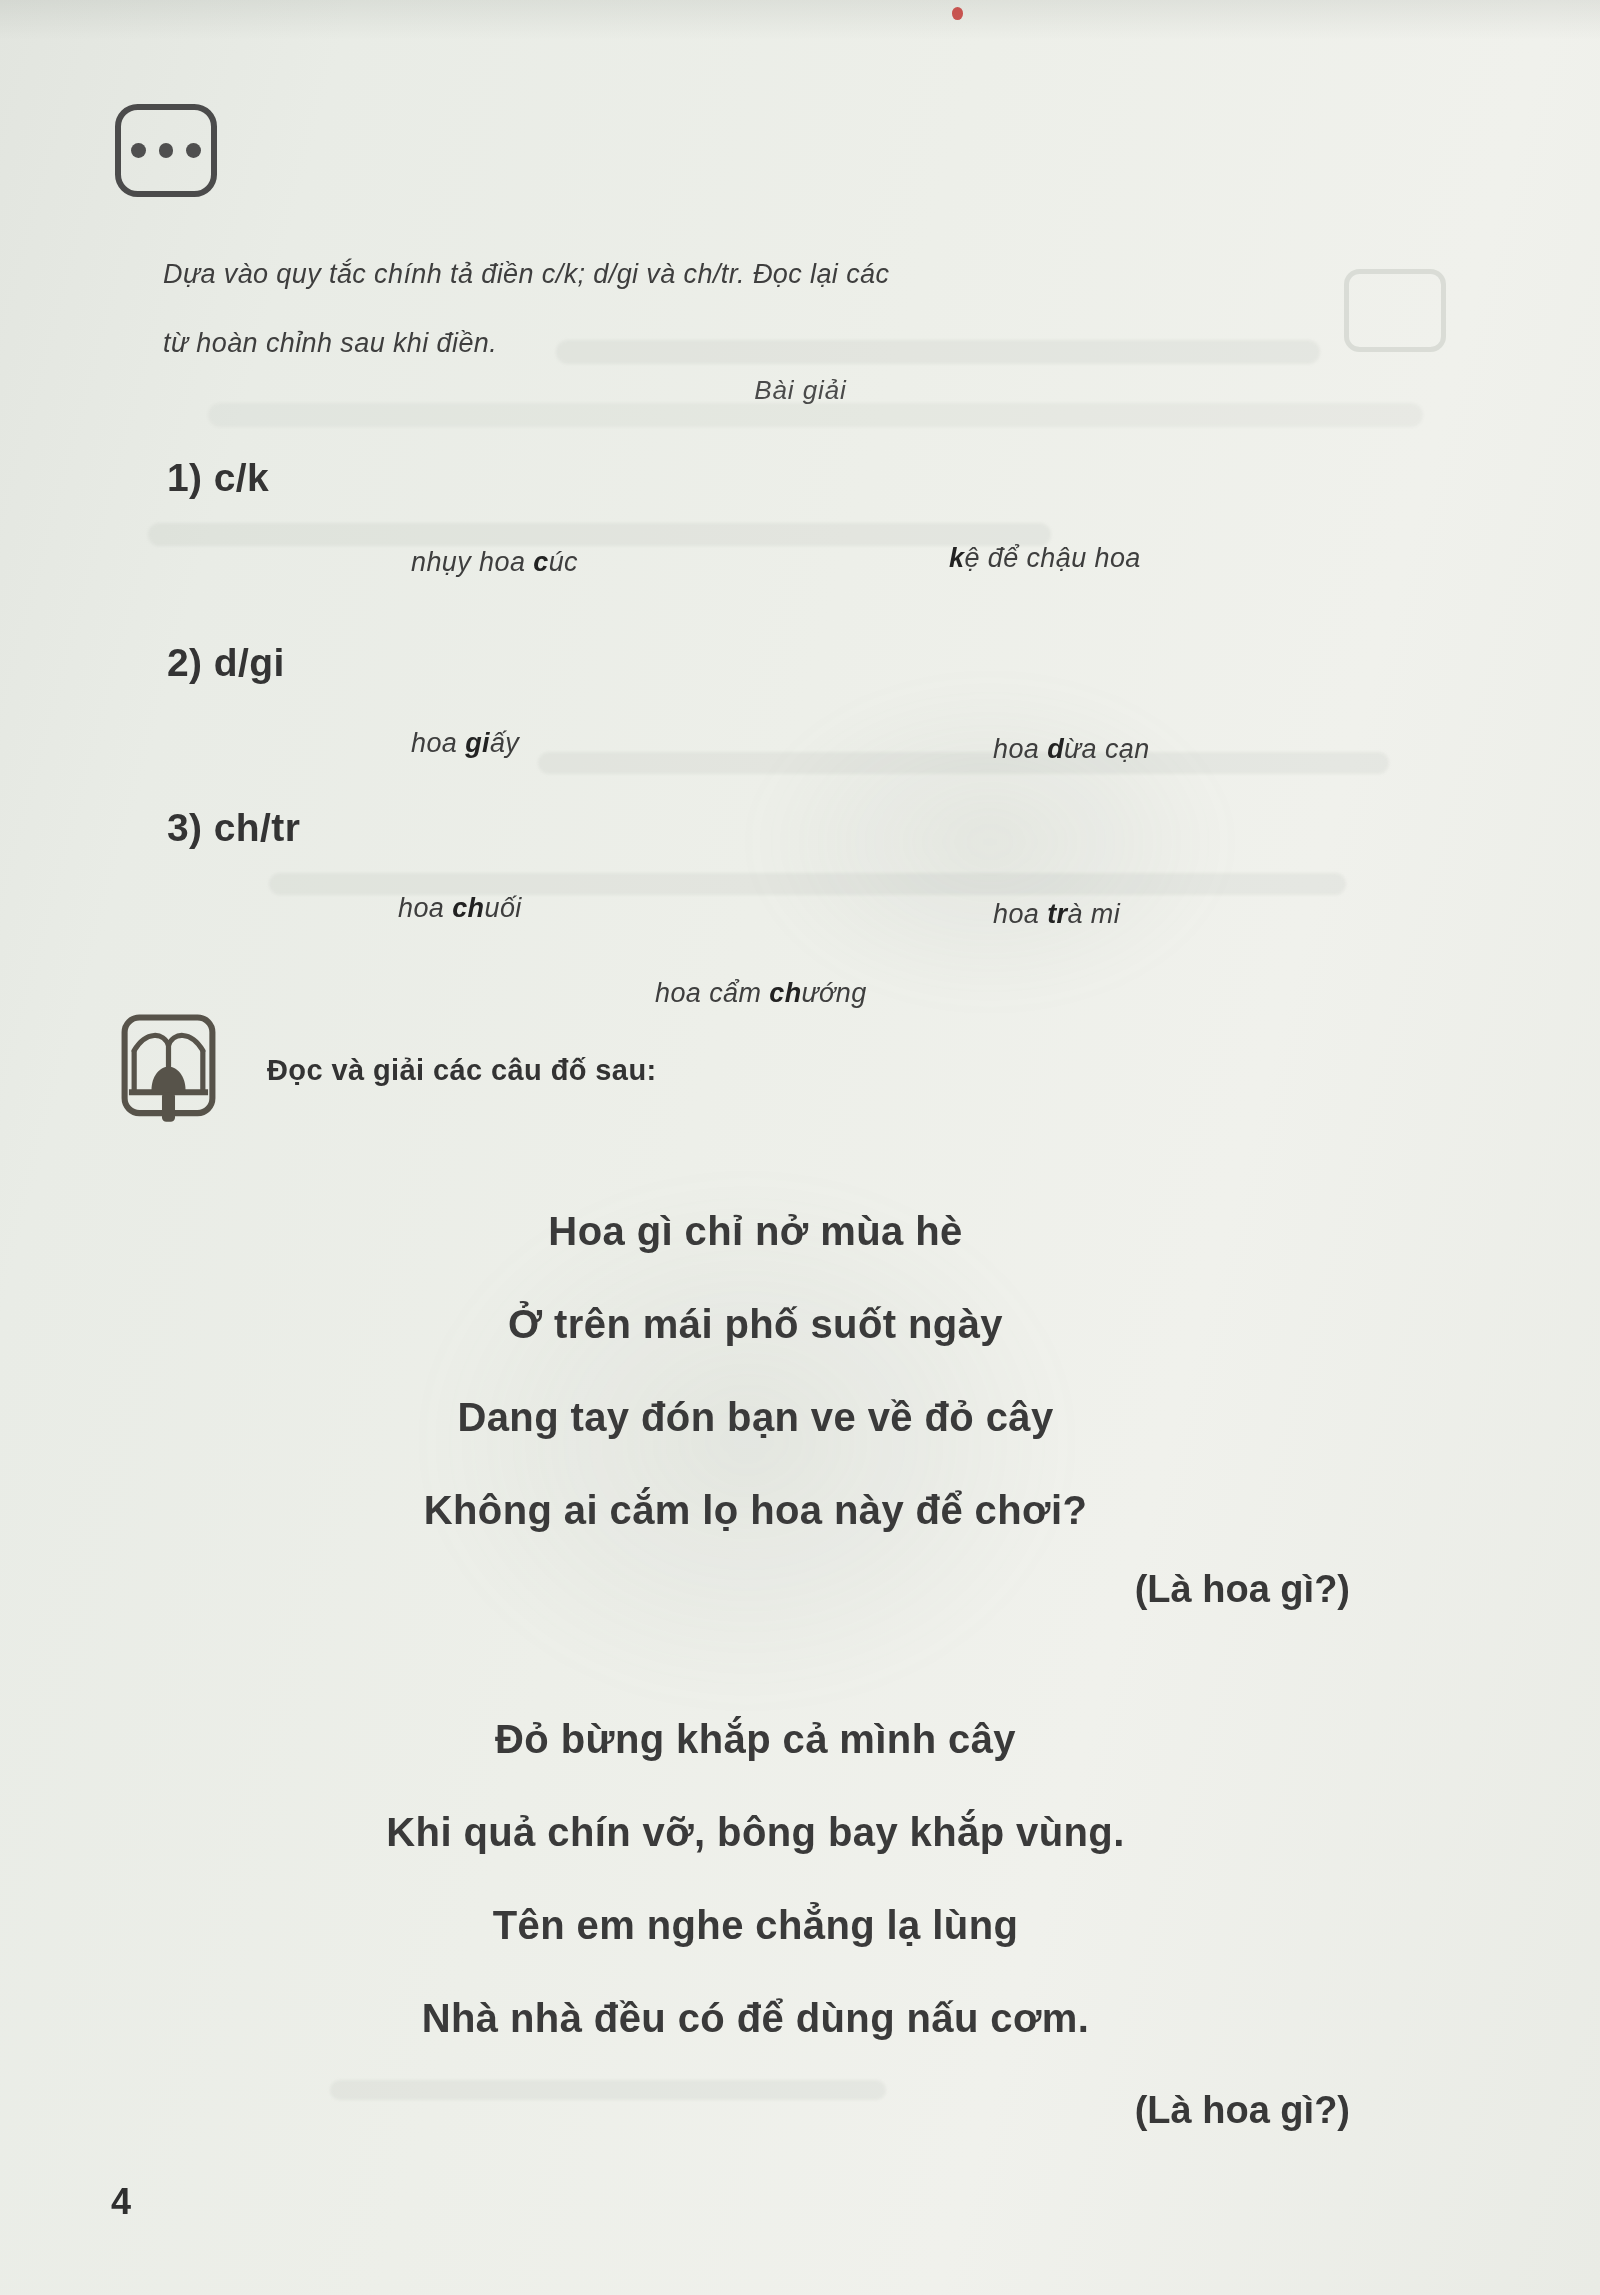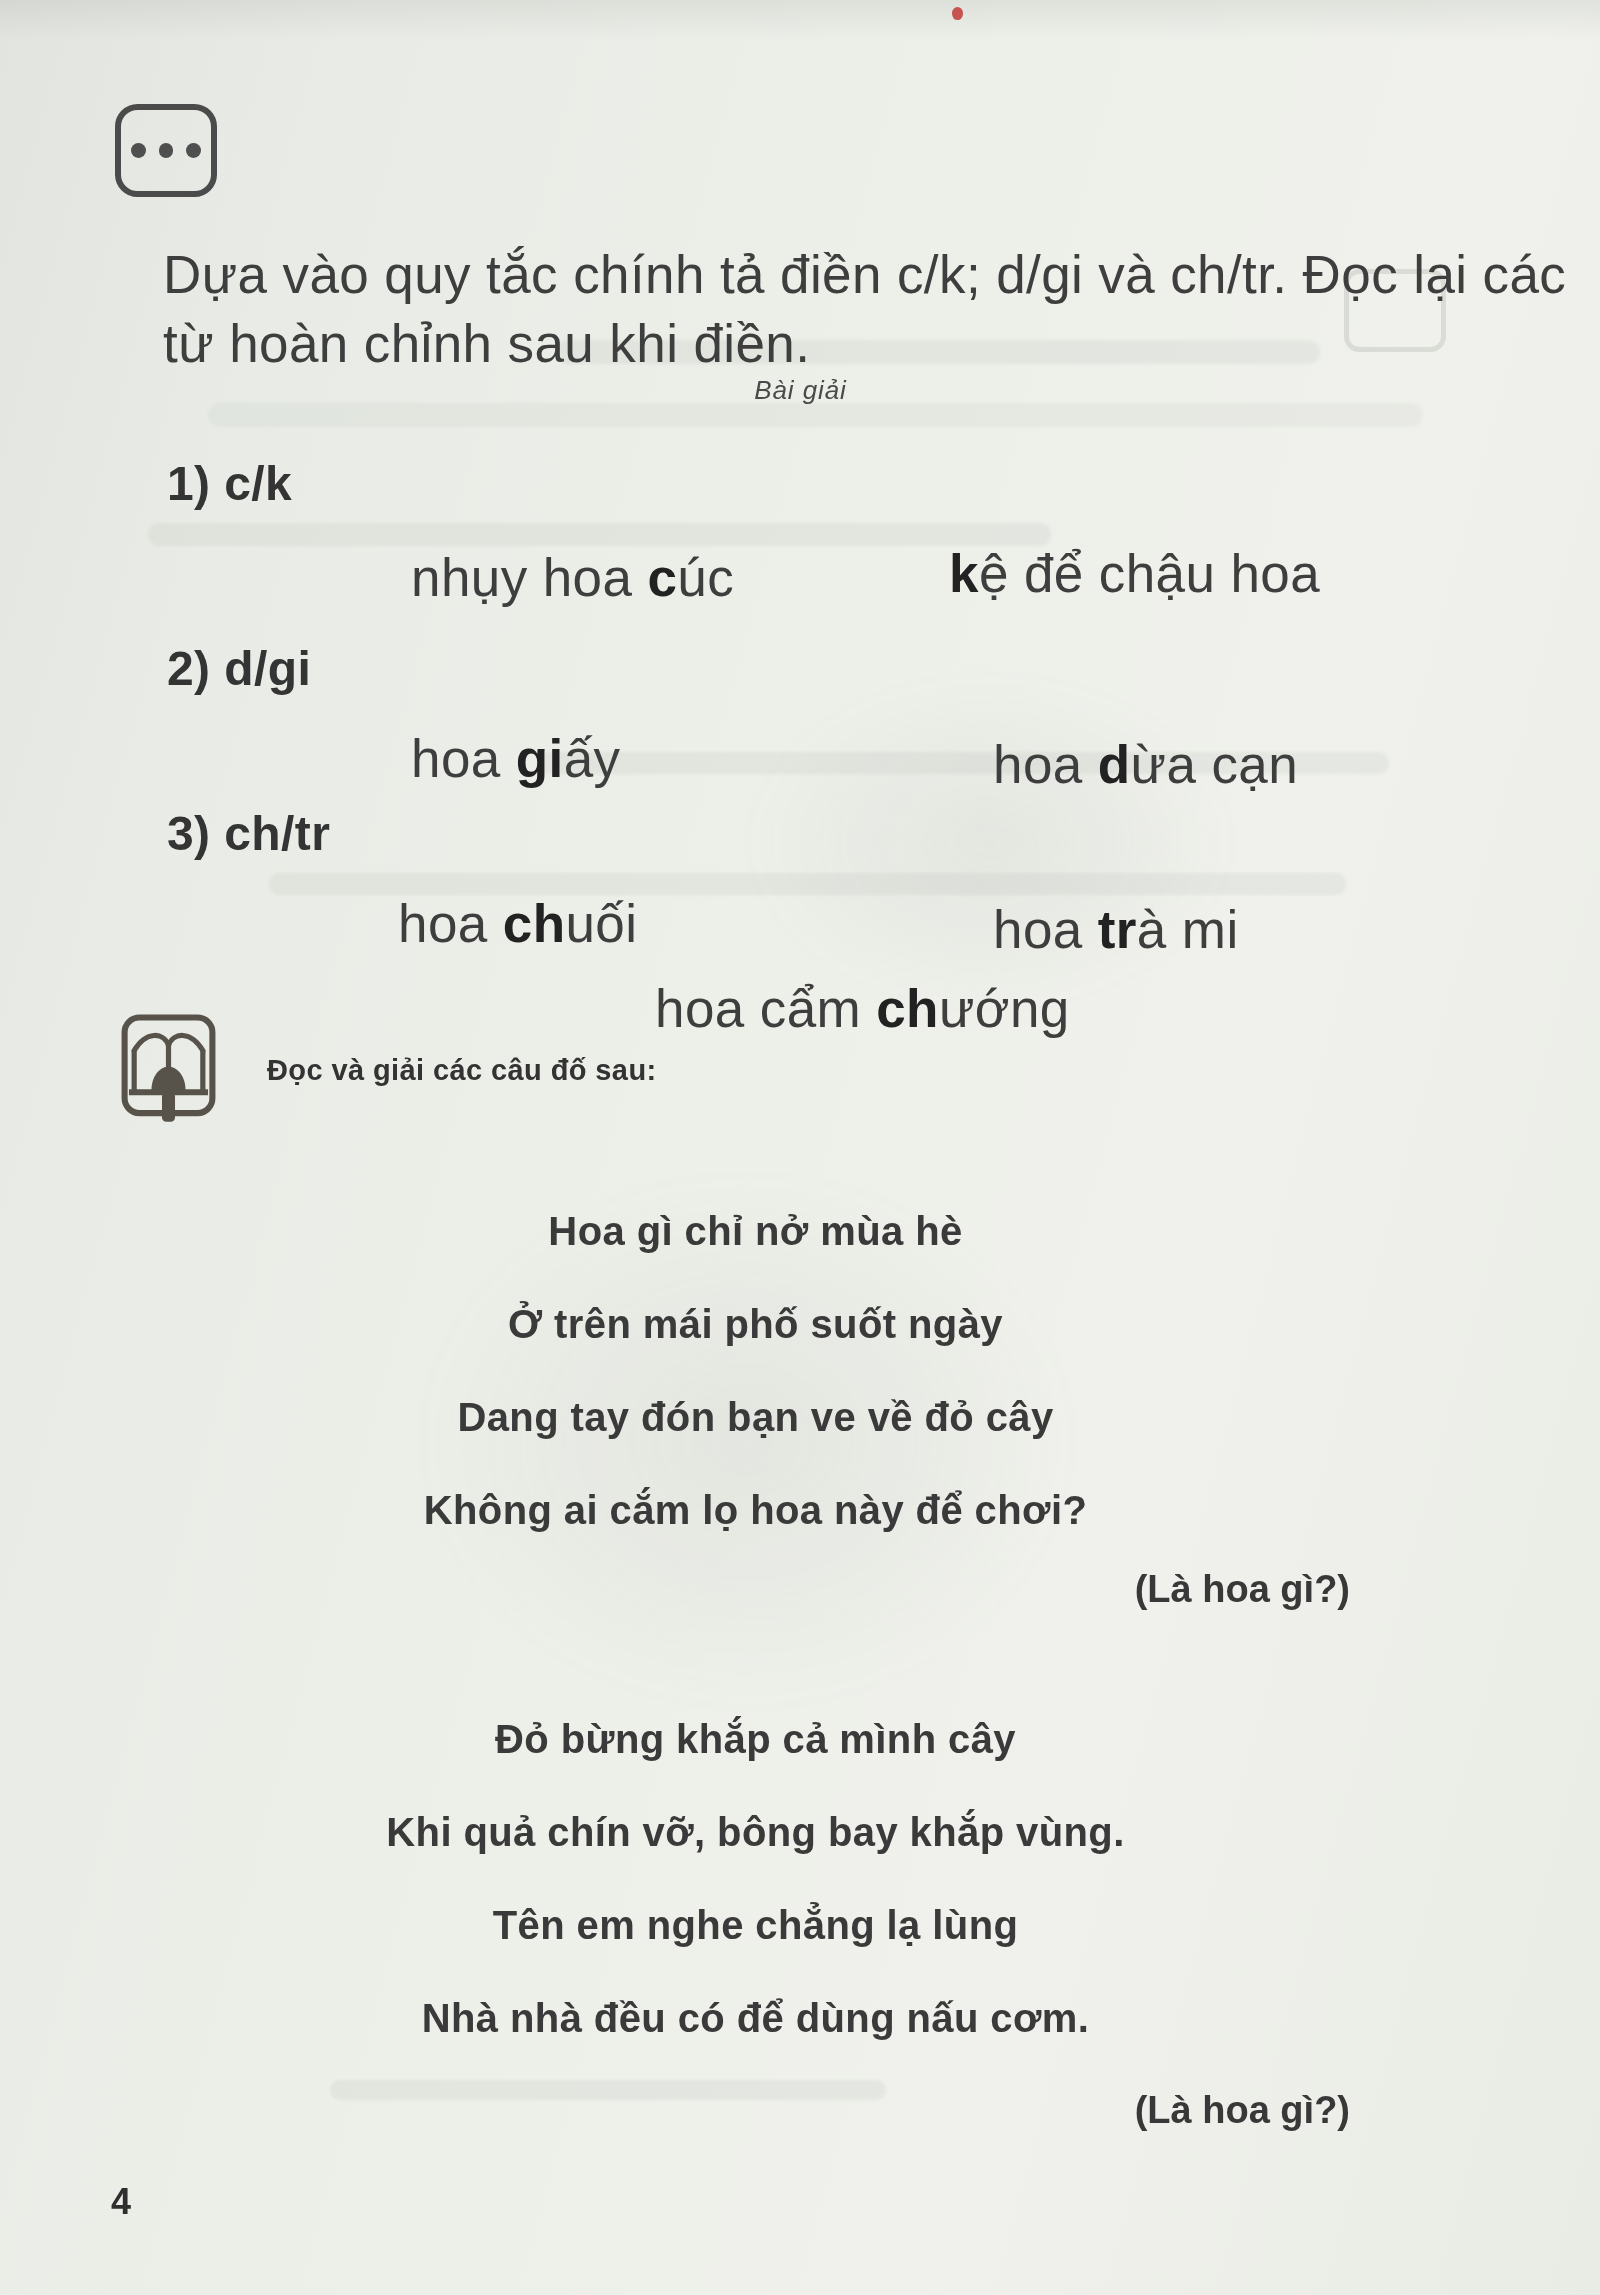--- a/index.html
+++ b/index.html
@@ -4,23 +4,23 @@
 <style>
   html,body{margin:0;padding:0;}
   body{width:1601px;height:2295px;overflow:hidden;
        font-family:"Liberation Sans", sans-serif;}
   .page{position:relative;width:1601px;height:2295px;
         background:
           linear-gradient(180deg, rgba(90,100,90,0.10) 0px, rgba(90,100,90,0.0) 40px),
           linear-gradient(105deg,#e2e5df 0%,#e9ece6 16%,#edefe9 45%,#f0f1ec 70%,#e9ebe5 100%);
         color:#3e3e3e;}
   .abs{position:absolute;}
-  .txt{font-size:53px;letter-spacing:0.4px;white-space:nowrap;color:#3e3e3e;}
+  .txt{font-size:27px;letter-spacing:0.4px;white-space:nowrap;color:#3e3e3e;font-style:italic;}
   .italic-head{font-size:40px;font-style:italic;color:#4a4a4a;width:100%;text-align:center;letter-spacing:0.9px;}
-  .label{font-size:48px;font-weight:bold;color:#343434;letter-spacing:0.4px;}
+  .label{font-size:39px;font-weight:bold;color:#343434;letter-spacing:0.4px;}
   .keyb{font-weight:bold;color:#222;}
   .poem{width:1163px;left:174px;text-align:center;}
   .poem .pline{font-size:40px;font-weight:bold;color:#3a3a3a;letter-spacing:0.4px;margin-bottom:48px;white-space:nowrap;}
   .answer{font-size:38px;font-weight:bold;color:#383838;white-space:nowrap;}
   .prompt{font-size:29px;font-weight:bold;color:#333;letter-spacing:0.4px;white-space:nowrap;}
   .pagenum{font-size:36px;font-weight:bold;color:#2f2f2f;}
   
   .dots-icon{left:115px;top:104px;width:90px;height:81px;border:6px solid #4b4b4b;border-radius:22.6px;
              display:flex;align-items:center;justify-content:center;gap:13px;}
   .dots-icon i{display:block;width:14.8px;height:14.8px;border-radius:50%;background:#4f4f4f;}

